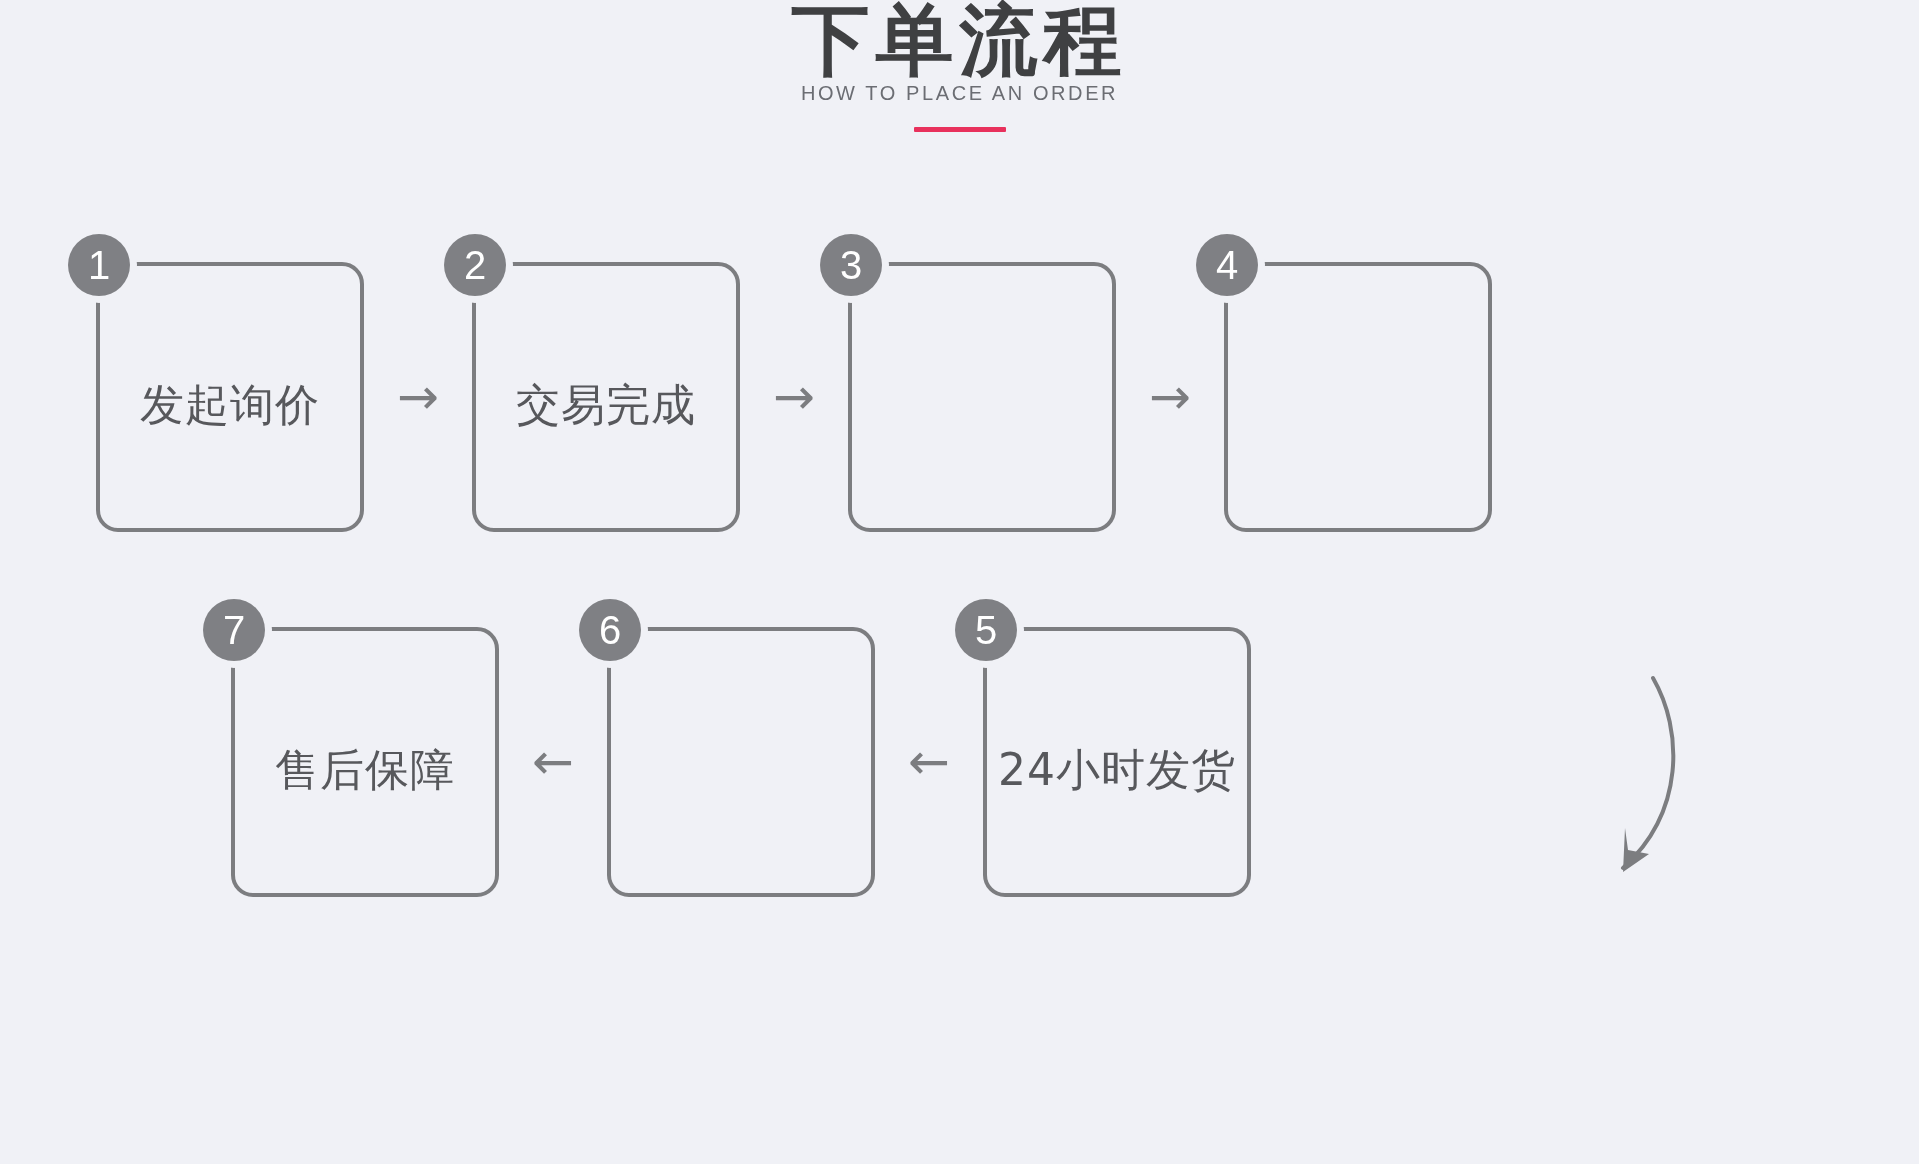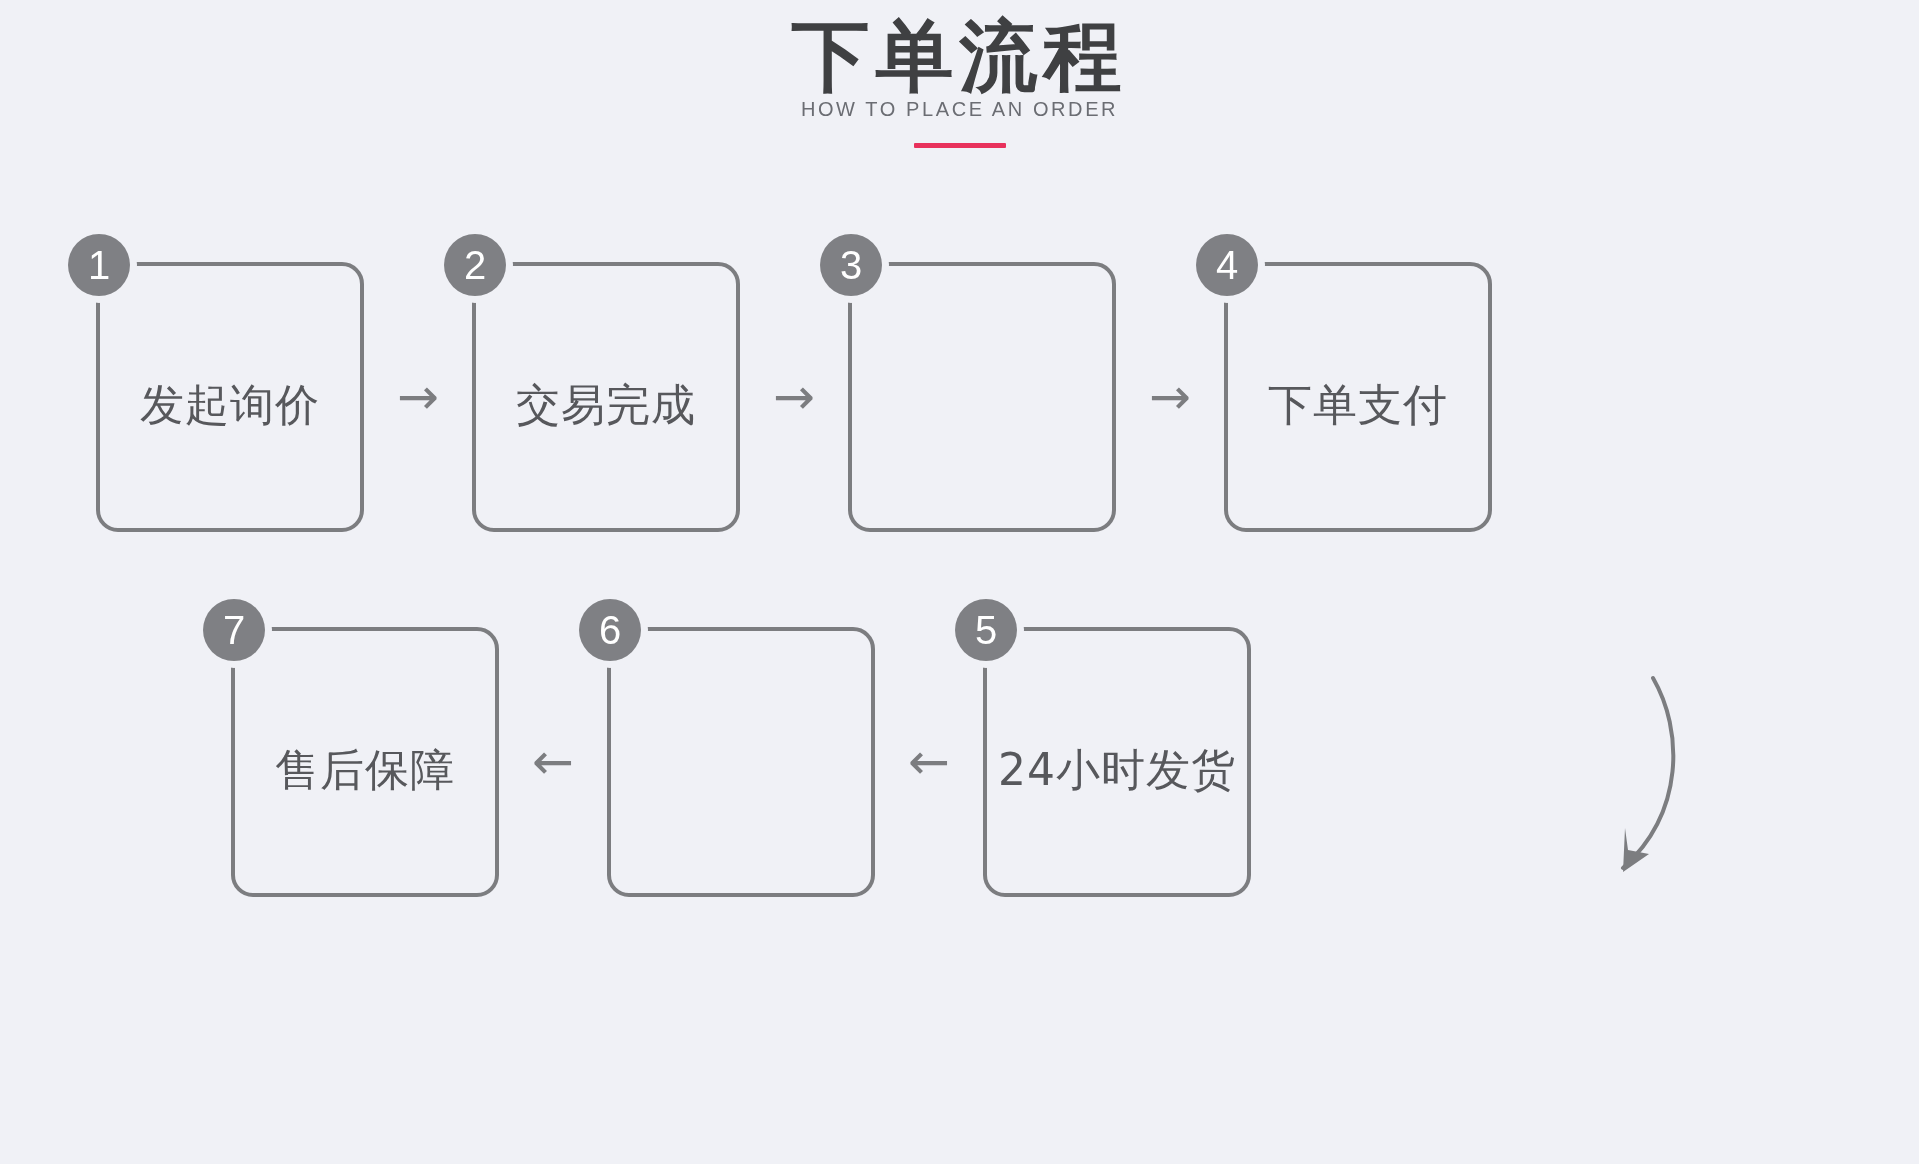--- a/index.html
+++ b/index.html
@@ -21,21 +21,20 @@
     height: 1164px;
   }
 
   
   .header {
     position: absolute;
     top: 0;
     left: 0;
     width: 1919px;
     text-align: center;
-    padding-top: 16px;
   }
   .title-cn {
     font-size: 78px;
     font-weight: bold;
     color: #3f4042;
     letter-spacing: 6px;
     line-height: 1.05;
     margin: 0;
     font-family: "DejaVu Sans", "Liberation Sans", sans-serif;
   }
@@ -148,21 +147,20 @@
     <div class="arrow">→</div>
 
     <div class="step">
       <div class="badge">3</div>
     </div>
 
     <div class="arrow">→</div>
 
     <div class="step">
       <div class="badge">4</div>
-      <div class="step-label">下单支付</div>
     </div>
 
   </div>
 
   <div class="curve-connector">
     <svg width="200" height="230" viewBox="0 0 200 230" xmlns="http://www.w3.org/2000/svg">
       <path d="M 88 6 C 118 58, 120 140, 58 196" fill="none" stroke="#7c7d80" stroke-width="4" stroke-linecap="round"></path>
       <path d="M 58 200 L 84 182 L 63 178 L 60 156 Z" fill="#7c7d80"></path>
     </svg>
   </div>

